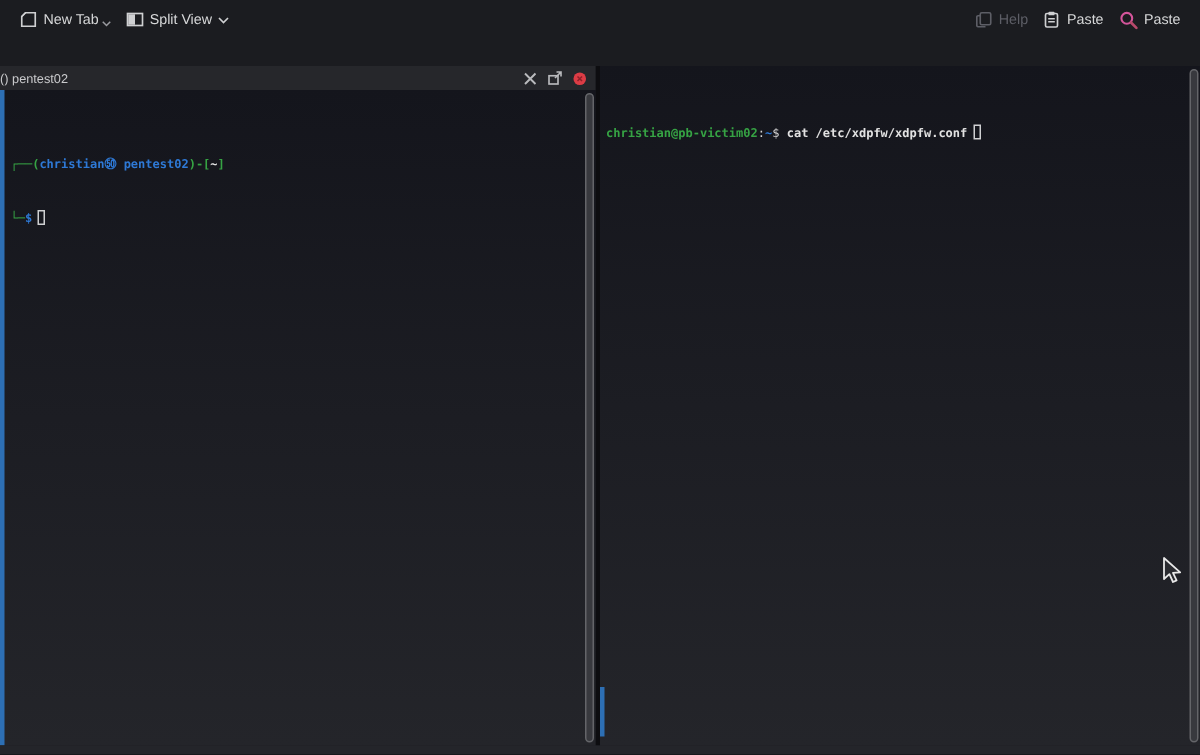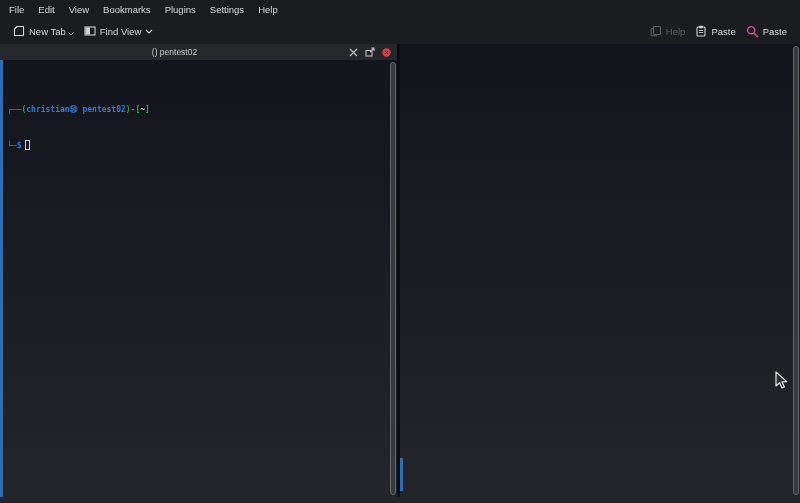--- a/index.html
+++ b/index.html
@@ -27,21 +27,21 @@
   
   .main { position:absolute; top:44px; left:0; right:0; bottom:6px; display:flex; }
   .pane { display:flex; flex-direction:column; position:relative; }
   .pane.left  { width:397px; }
   .pane.right { flex:1; }
   .splitter { width:3px; background:#0d0d10; }
   .pane-header {
     height:16px; background:#26272b; display:flex; align-items:center;
     font-size:8.5px; color:#c9cacc; flex:0 0 auto;
   }
-  .pane-title { flex:1; text-align:center; white-space:nowrap; overflow:hidden; }
+  .pane-title { flex:1; white-space:nowrap; overflow:hidden; }
   .hdr-icons { display:flex; align-items:center; gap:7px; padding-right:6px; }
   .hdr-icons svg { display:block; }
   .term {
     flex:1; position:relative;
     background:linear-gradient(#14151c, #24252a);
     font-family:"DejaVu Sans Mono", monospace;
     font-size:8px; line-height:12px; white-space:pre;
     overflow:hidden;
   }
   .term-left  { padding:8px 10px 0 7px; }
@@ -67,29 +67,20 @@
   
   .bottom-strip { position:absolute; left:0; right:0; bottom:0; height:6px; background:#24252a; }
   
   .mouse-cursor { position:absolute; left:775px; top:371px; pointer-events:none; }
 </style>
 </head>
 <body>
 
 <div class="window">
 
-  <div class="menubar">
-    <span class="menu-item">File</span>
-    <span class="menu-item">Edit</span>
-    <span class="menu-item">View</span>
-    <span class="menu-item">Bookmarks</span>
-    <span class="menu-item">Plugins</span>
-    <span class="menu-item">Settings</span>
-    <span class="menu-item">Help</span>
-  </div>
 
   <div class="toolbar">
     <div class="tbtn">
       <span>
         <svg width="12" height="12" viewBox="0 0 12 12">
           <path d="M4 1.5 H10.5 V10.5 H1.5 V4 Z" fill="none" stroke="#cfd0d2" stroke-width="1.1"></path>
           <path d="M1.5 4 L4 1.5" fill="none" stroke="#cfd0d2" stroke-width="1.1"></path>
         </svg>
       </span>
       <span>New Tab</span>
@@ -99,21 +90,21 @@
           </svg>
       </span>
     </div>
     <div class="tbtn">
       <span>
         <svg width="12" height="12" viewBox="0 0 12 12">
           <rect x="1" y="2" width="10" height="8" fill="none" stroke="#cfd0d2" stroke-width="1.1"></rect>
           <rect x="1.5" y="2.5" width="4.5" height="7" fill="#cfd0d2"></rect>
         </svg>
       </span>
-      <span>Find View</span>
+      <span>Split View</span>
       <span>
         <svg width="8" height="5" viewBox="0 0 8 5">
             <polyline points="1,1 4,4 7,1" fill="none" stroke="#cfd0d2" stroke-width="1.1"></polyline>
           </svg>
       </span>
     </div>
 
     <div class="tb-spacer"></div>
 
     <div class="tbtn disabled">
@@ -178,20 +169,21 @@
         <div><span class="c-green">└─</span><span class="c-blue">$</span><span class="cursor-hollow"></span></div>
         <div class="vscroll"></div>
       </div>
     </div>
 
     <div class="splitter"></div>
 
     <div class="pane right">
       <div class="term term-right">
         <div class="scroll-hl short"></div>
+        <div><span class="c-green">christian@pb-victim02</span><span class="c-fg">:</span><span class="c-blue">~</span><span class="c-fg">$ </span><span class="c-fgb">cat /etc/xdpfw/xdpfw.conf</span><span class="cursor-hollow"></span></div>
         <div class="vscroll"></div>
       </div>
     </div>
   </div>
 
   <div class="bottom-strip"></div>
 
   <svg class="mouse-cursor" width="14" height="19" viewBox="0 0 14 19">
     <path d="M1 1 L1 15 L4.6 11.8 L7 17 L9.4 15.9 L7 10.9 L11.8 10.6 Z" fill="#2a2b30" stroke="#e8e8e8" stroke-width="1.2" stroke-linejoin="round"></path>
   </svg>

